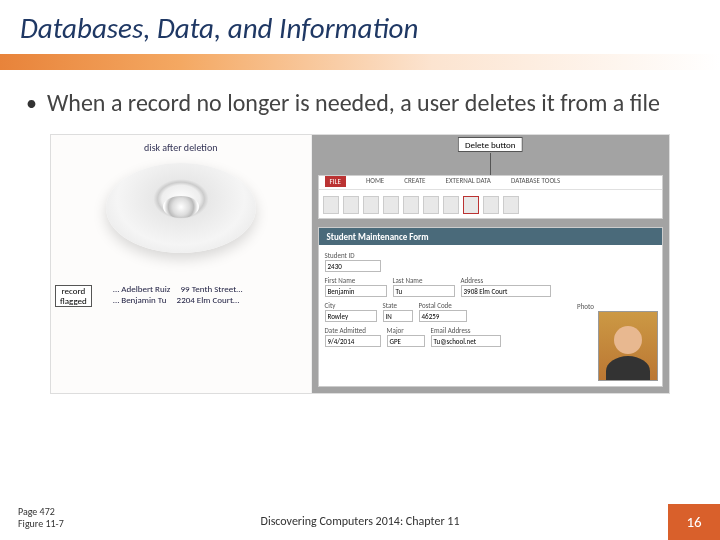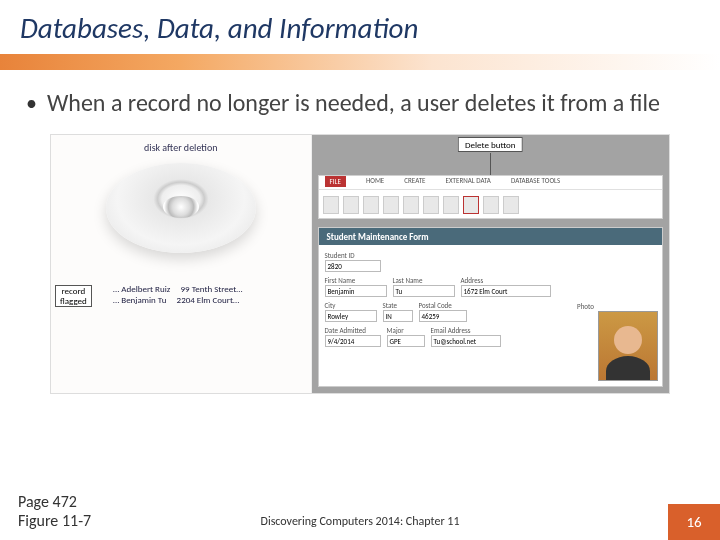--- a/index.html
+++ b/index.html
@@ -30,21 +30,21 @@
 .form-hdr{background:#4a6a7a;color:#fff;font-size:9px;padding:3px 8px;font-weight:bold}
 .form-body{padding:6px;position:relative;height:calc(100% - 18px)}
 .frow{display:flex;gap:6px;margin-bottom:4px}
 .fld{display:flex;flex-direction:column}
 .fld label{font-size:7px;color:#555}
 .fld .box{border:1px solid #bbb;background:#fff;height:12px;font-size:7px;padding:0 2px;display:flex;align-items:center}
 .photo{position:absolute;right:4px;bottom:4px;width:60px;height:70px;background:linear-gradient(180deg,#c94 0%,#b73 100%);border:1px solid #999;overflow:hidden}
 .photo::before{content:"";position:absolute;left:50%;top:14px;width:28px;height:28px;border-radius:50%;background:#e8b890;transform:translateX(-50%)}
 .photo::after{content:"";position:absolute;left:50%;bottom:-6px;width:44px;height:30px;background:#333;border-radius:50% 50% 0 0;transform:translateX(-50%)}
 .footer{position:absolute;bottom:0;left:0;right:0;height:42px;display:flex;align-items:center}
-.page-ref{position:absolute;left:18px;bottom:10px;font-size:16px;color:#333;line-height:1.2}
+.page-ref{position:absolute;left:18px;bottom:10px;font-size:10px;color:#333;line-height:1.2}
 .chap{position:absolute;left:50%;transform:translateX(-50%);bottom:12px;font-size:12px;color:#333}
 .slide-num{position:absolute;right:0;bottom:0;width:52px;height:36px;background:#d9602b;color:#fff;display:flex;align-items:center;justify-content:center;font-size:15px}
 </style>
 </head>
 <body>
 
 <div class="title-bar">
   <div class="title">Databases, Data, and Information</div>
 </div>
 <div class="orange-rule"></div>
@@ -90,35 +90,35 @@
           <div class="ribbon-ico"></div>
           <div class="ribbon-ico"></div>
         </div>
       </div>
       <div class="form-area">
         <div class="form-hdr">Student Maintenance Form</div>
         <div class="form-body">
           <div class="frow">
             <div class="fld" style="width:56px">
                 <label>Student ID</label>
-                <div class="box">2820</div>
+                <div class="box">2430</div>
               </div>
           </div>
           <div class="frow">
             <div class="fld" style="width:62px">
                 <label>First Name</label>
                 <div class="box">Benjamin</div>
               </div>
             <div class="fld" style="width:62px">
                 <label>Last Name</label>
                 <div class="box">Tu</div>
               </div>
             <div class="fld" style="width:90px">
                 <label>Address</label>
-                <div class="box">1672 Elm Court</div>
+                <div class="box">3908 Elm Court</div>
               </div>
           </div>
           <div class="frow">
             <div class="fld" style="width:52px">
                 <label>City</label>
                 <div class="box">Rowley</div>
               </div>
             <div class="fld" style="width:30px">
                 <label>State</label>
                 <div class="box">IN</div>

